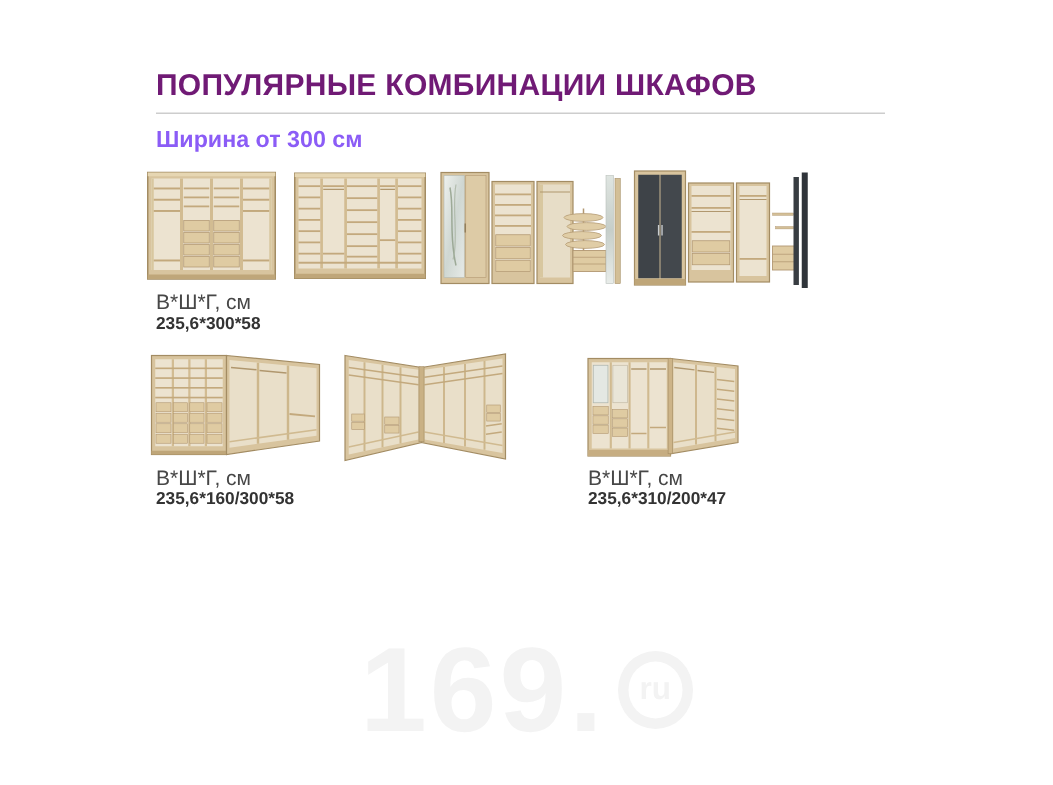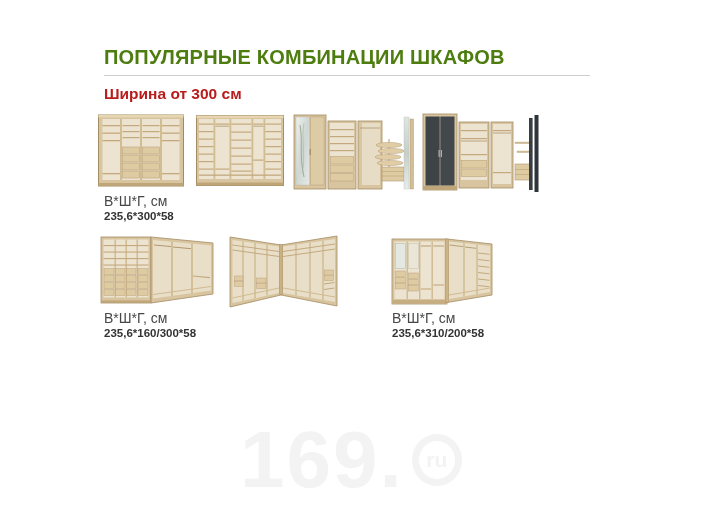--- a/index.html
+++ b/index.html
@@ -11,36 +11,36 @@
     background: #ffffff;
     overflow: hidden;
     font-family: "Liberation Sans", sans-serif;
   }
   .page-title {
     position: absolute;
     left: 104px; top: 46px;
     font-size: 20px;
     font-weight: 700;
     letter-spacing: 0.2px;
-    color: #4d7c0f;
+    color: #701a75;
     margin: 0;
     white-space: nowrap;
   }
   .title-divider {
     position: absolute;
     left: 104px; top: 75px;
     width: 486px; height: 1px;
     background: #cdcdcd;
   }
   .section-subtitle {
     position: absolute;
     left: 104px; top: 85px;
     font-size: 15.5px;
     font-weight: 700;
-    color: #b91c1c;
+    color: #8b5cf6;
     margin: 0;
     white-space: nowrap;
   }
   figure.product { position: absolute; margin: 0; padding: 0; cursor: pointer; }
   figure.product svg { display: block; width: 100%; height: 100%; }
   .p1 { left: 98px;  top: 113px; width: 86px;  height: 76px; }
   .p2 { left: 196px; top: 112px; width: 88px;  height: 77px; }
   .p3 { left: 292px; top: 109px; width: 122px; height: 87px; }
   .p4 { left: 421px; top: 108px; width: 118px; height: 88px; }
   .p5 { left: 99px;  top: 234px; width: 117px; height: 75px; }
@@ -383,21 +383,21 @@
     </svg>
   </figure>
 
   <div class="dims-label l2">
     <span class="caption">В*Ш*Г, см</span>
     <span class="value">235,6*160/300*58</span>
   </div>
 
   <div class="dims-label l3">
     <span class="caption">В*Ш*Г, см</span>
-    <span class="value">235,6*310/200*58</span>
+    <span class="value">235,6*310/200*47</span>
   </div>
 
   <div class="watermark">
     <span class="wm-number">169.</span>
     <span class="wm-circle">
       <span class="wm-domain">ru</span>
     </span>
   </div>
 
 </div>

